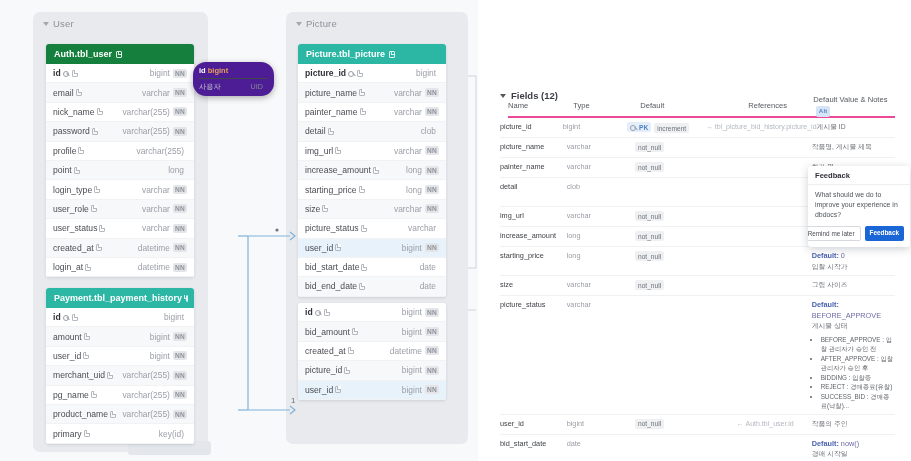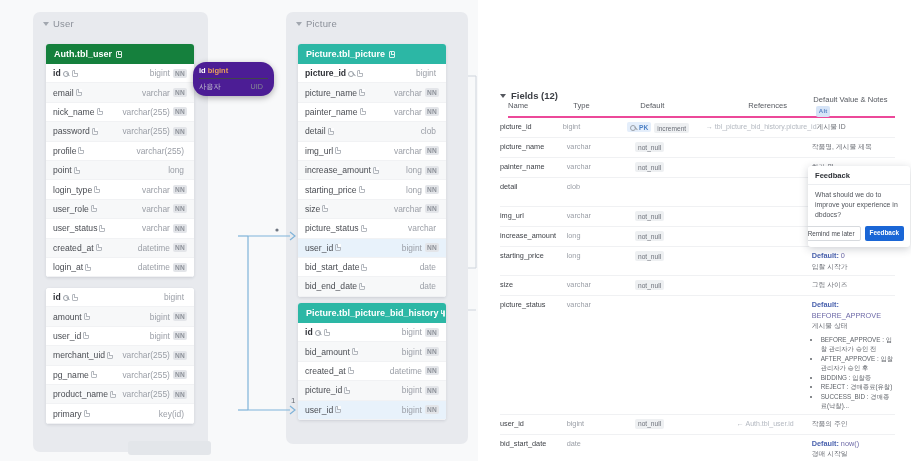--- a/index.html
+++ b/index.html
@@ -390,20 +390,24 @@
           <div class="row">
             <span class="fname">login_at<span class="mini"></span></span>
             <span class="spacer"></span>
             <span class="ftype">datetime</span>
             <span class="nn">NN</span>
           </div>
         </div>
     </div>
 
     <div class="table" id="tbl-payment">
+      <div class="tbl-header teal">
+        <span>Payment.tbl_payment_history</span>
+        <span class="mini w"></span>
+      </div>
       <div class="rows">
           <div class="row">
             <span class="fname bold">id<span class="keyicon"></span><span class="mini"></span></span>
             <span class="spacer"></span>
             <span class="ftype">bigint</span>
           </div>
           <div class="row alt">
             <span class="fname">amount<span class="mini"></span></span>
             <span class="spacer"></span>
             <span class="ftype">bigint</span>
@@ -511,24 +515,20 @@
           </div>
           <div class="row alt">
             <span class="fname">bid_end_date<span class="mini"></span></span>
             <span class="spacer"></span>
             <span class="ftype">date</span>
           </div>
         </div>
     </div>
 
     <div class="table" id="tbl-bid-history">
-      <div class="tbl-header teal">
-        <span>Picture.tbl_picture_bid_history</span>
-        <span class="mini w"></span>
-      </div>
       <div class="rows">
           <div class="row">
             <span class="fname bold">id<span class="keyicon"></span><span class="mini"></span></span>
             <span class="spacer"></span>
             <span class="ftype">bigint</span>
             <span class="nn">NN</span>
           </div>
           <div class="row alt">
             <span class="fname">bid_amount<span class="mini"></span></span>
             <span class="spacer"></span>

